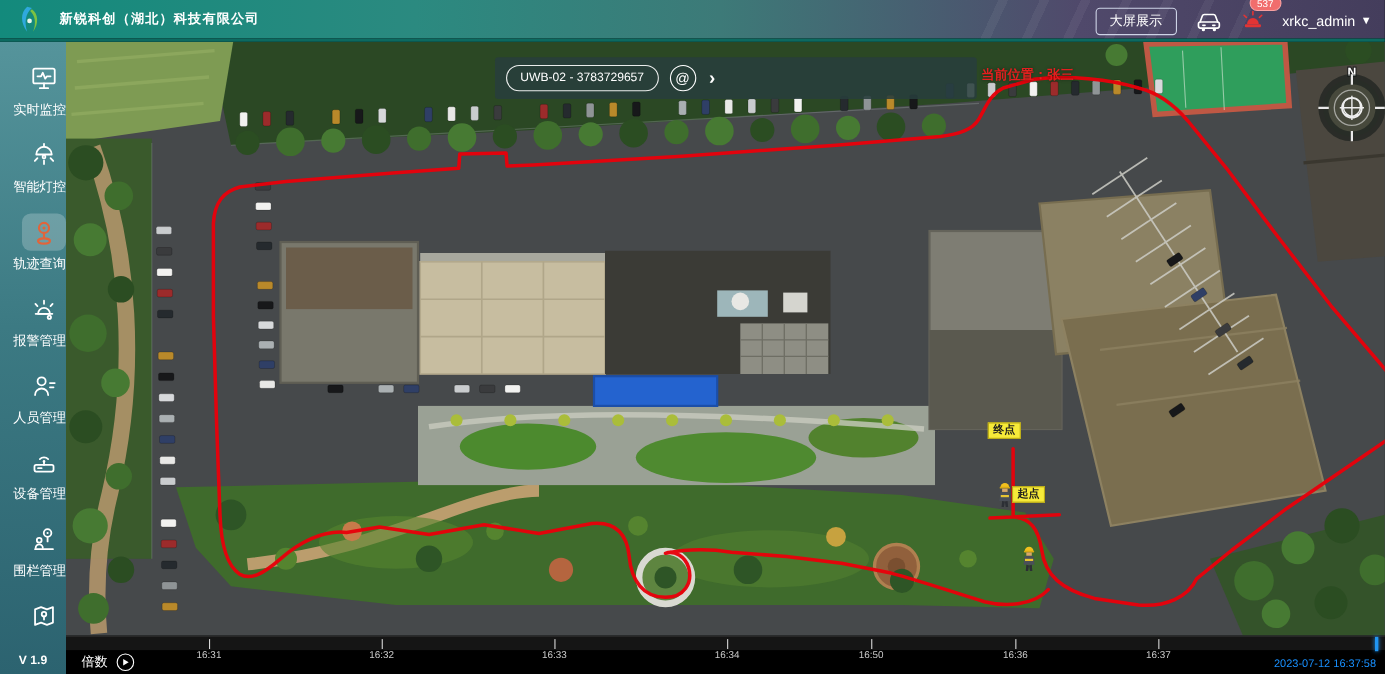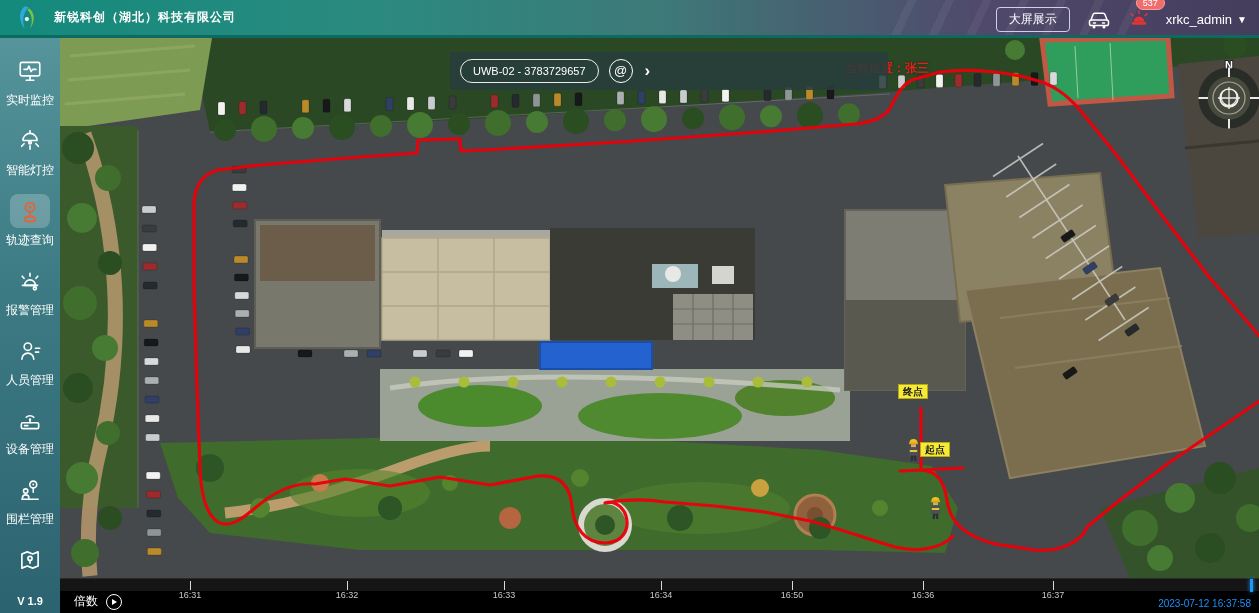--- a/index.html
+++ b/index.html
@@ -21,21 +21,21 @@
   .hdr-icon { position:relative; display:flex; align-items:center; }
   .alarm-badge { position:absolute; top:-12px; left:8px; background:#f16d6d; color:#fff;
     font-size:9px; line-height:12px; padding:0 6px; border-radius:8px; border:1px solid #f8a0a0; }
   .user-menu { color:#fff; font-size:13px; display:flex; align-items:center; gap:5px; cursor:pointer; }
   .chev { font-size:10px; color:#fff; }
 
   
   #sidebar { position:absolute; left:0; top:38px; width:60px; height:575px;
     background:linear-gradient(180deg,#55949b 0%,#3c7a83 45%,#2c6370 100%); z-index:20;
     display:flex; flex-direction:column; align-items:center; padding-top:16px; }
-  .side-item { width:60px; height:70px; display:flex; flex-direction:column; align-items:center; cursor:pointer; }
+  .side-item { width:60px; height:70px; display:flex; flex-direction:column; align-items:flex-end; cursor:pointer; }
   .side-ic { width:40px; height:34px; display:flex; align-items:center; justify-content:center; border-radius:8px; }
   .side-item.active .side-ic { background:rgba(255,255,255,.22); }
   .side-label { color:#fff; font-size:12px; margin-top:4px; white-space:nowrap; }
   .version { position:absolute; bottom:6px; left:0; width:60px; text-align:center;
     color:#fff; font-size:11px; font-weight:bold; }
 
   
   #map { position:absolute; left:60px; top:38px; width:1199px; height:540px; overflow:hidden; background:#46494b; }
   #map-svg { position:absolute; left:0; top:0; width:1199px; height:540px; }
 
@@ -44,21 +44,21 @@
     background:rgba(40,62,60,.88); border-radius:3px; display:flex; align-items:center;
     gap:10px; padding:0 10px; z-index:5; }
   .pill { height:24px; border:1px solid rgba(255,255,255,.9); border-radius:13px; color:#fff;
     font-size:11px; display:flex; align-items:center; justify-content:center; padding:0 12px;
     white-space:nowrap; cursor:pointer; }
   .pill.dates { gap:7px; }
   .search-btn { width:24px; height:24px; border:1.4px solid #fff; border-radius:50%; color:#fff;
     font-size:13px; line-height:21px; text-align:center; cursor:pointer; }
   .next-arrow { color:#fff; font-size:17px; font-weight:bold; cursor:pointer; padding:0 2px; }
 
-  .pos-label { position:absolute; left:785px; top:22px; color:#e31f1f; font-size:12px;
+  .pos-label { position:absolute; left:832px; top:22px; color:#e31f1f; font-size:12px;
     font-weight:bold; z-index:4; text-shadow:0 0 3px rgba(0,0,0,.45); white-space:nowrap; }
 
   .marker { position:absolute; z-index:4; display:flex; flex-direction:column; align-items:center;gap:38px; }
   .marker-label { background:#f6ea39; border:1px solid #b9a813; color:#1d1d1d; font-size:10px;
     font-weight:bold; line-height:13px; padding:0 4px; white-space:nowrap; }
   #marker-end { left:838px; top:346px; }
   #marker-start { left:860px; top:404px; }
 
   #compass { position:absolute; left:1134px; top:20px; width:70px; height:72px; z-index:4; cursor:pointer; }
 

